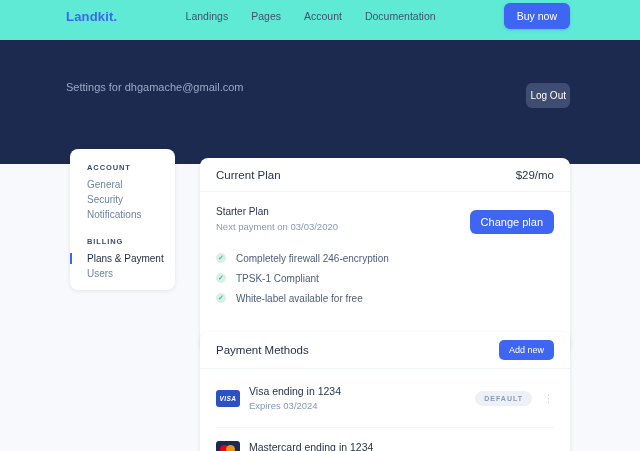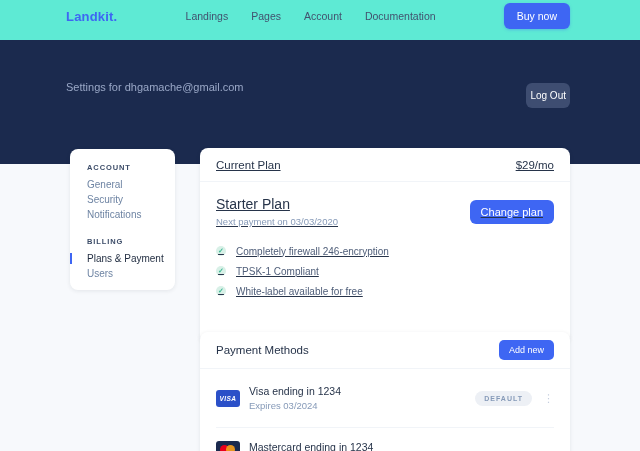--- a/index.html
+++ b/index.html
@@ -57,26 +57,26 @@
   }
   .side-heading.second { margin-top:15px; margin-bottom:4px; }
   .side-link { display:block; font-size:10px; line-height:15px; color:#6e84a3; position:relative; }
   .side-link.active { color:#1e2a3e; }
   .side-link.active::before {
     content:""; position:absolute; left:-17px; top:2px; bottom:2px; width:2px;
     background:#3e66f3;
   }
 
   
-  .plan-card { left:200px; top:148px; width:370px; height:195px;text-decoration:underline; }
+  .plan-card { left:200px; top:158px; width:370px; height:195px; }
   .plan-card .card-header { height:34px; }
   .price { font-size:11.5px; color:#27344a; }
   .plan-body { padding:14px 16px 0; }
   .plan-row { display:flex; justify-content:space-between; align-items:flex-start; }
-  .plan-name { font-size:14px; color:#27344a; }
+  .plan-name { font-size:10px; color:#27344a; }
   .plan-next { font-size:9.5px; color:#869ab8; margin-top:4px; }
   .btn-change { font-size:11px; padding:6px 11px; margin-top:4px; }
   .features { margin-top:14px; }
   .feature { display:flex; align-items:center; gap:10px; height:20px; }
   .check-badge {
     width:10px; height:10px; border-radius:50%; background:#d8f0e7; color:#42ba96;
     font-size:7px; line-height:10px; text-align:center; font-weight:700; flex:0 0 10px;
   }
   .feature-text { font-size:10px; color:#4e5d78; }
 

